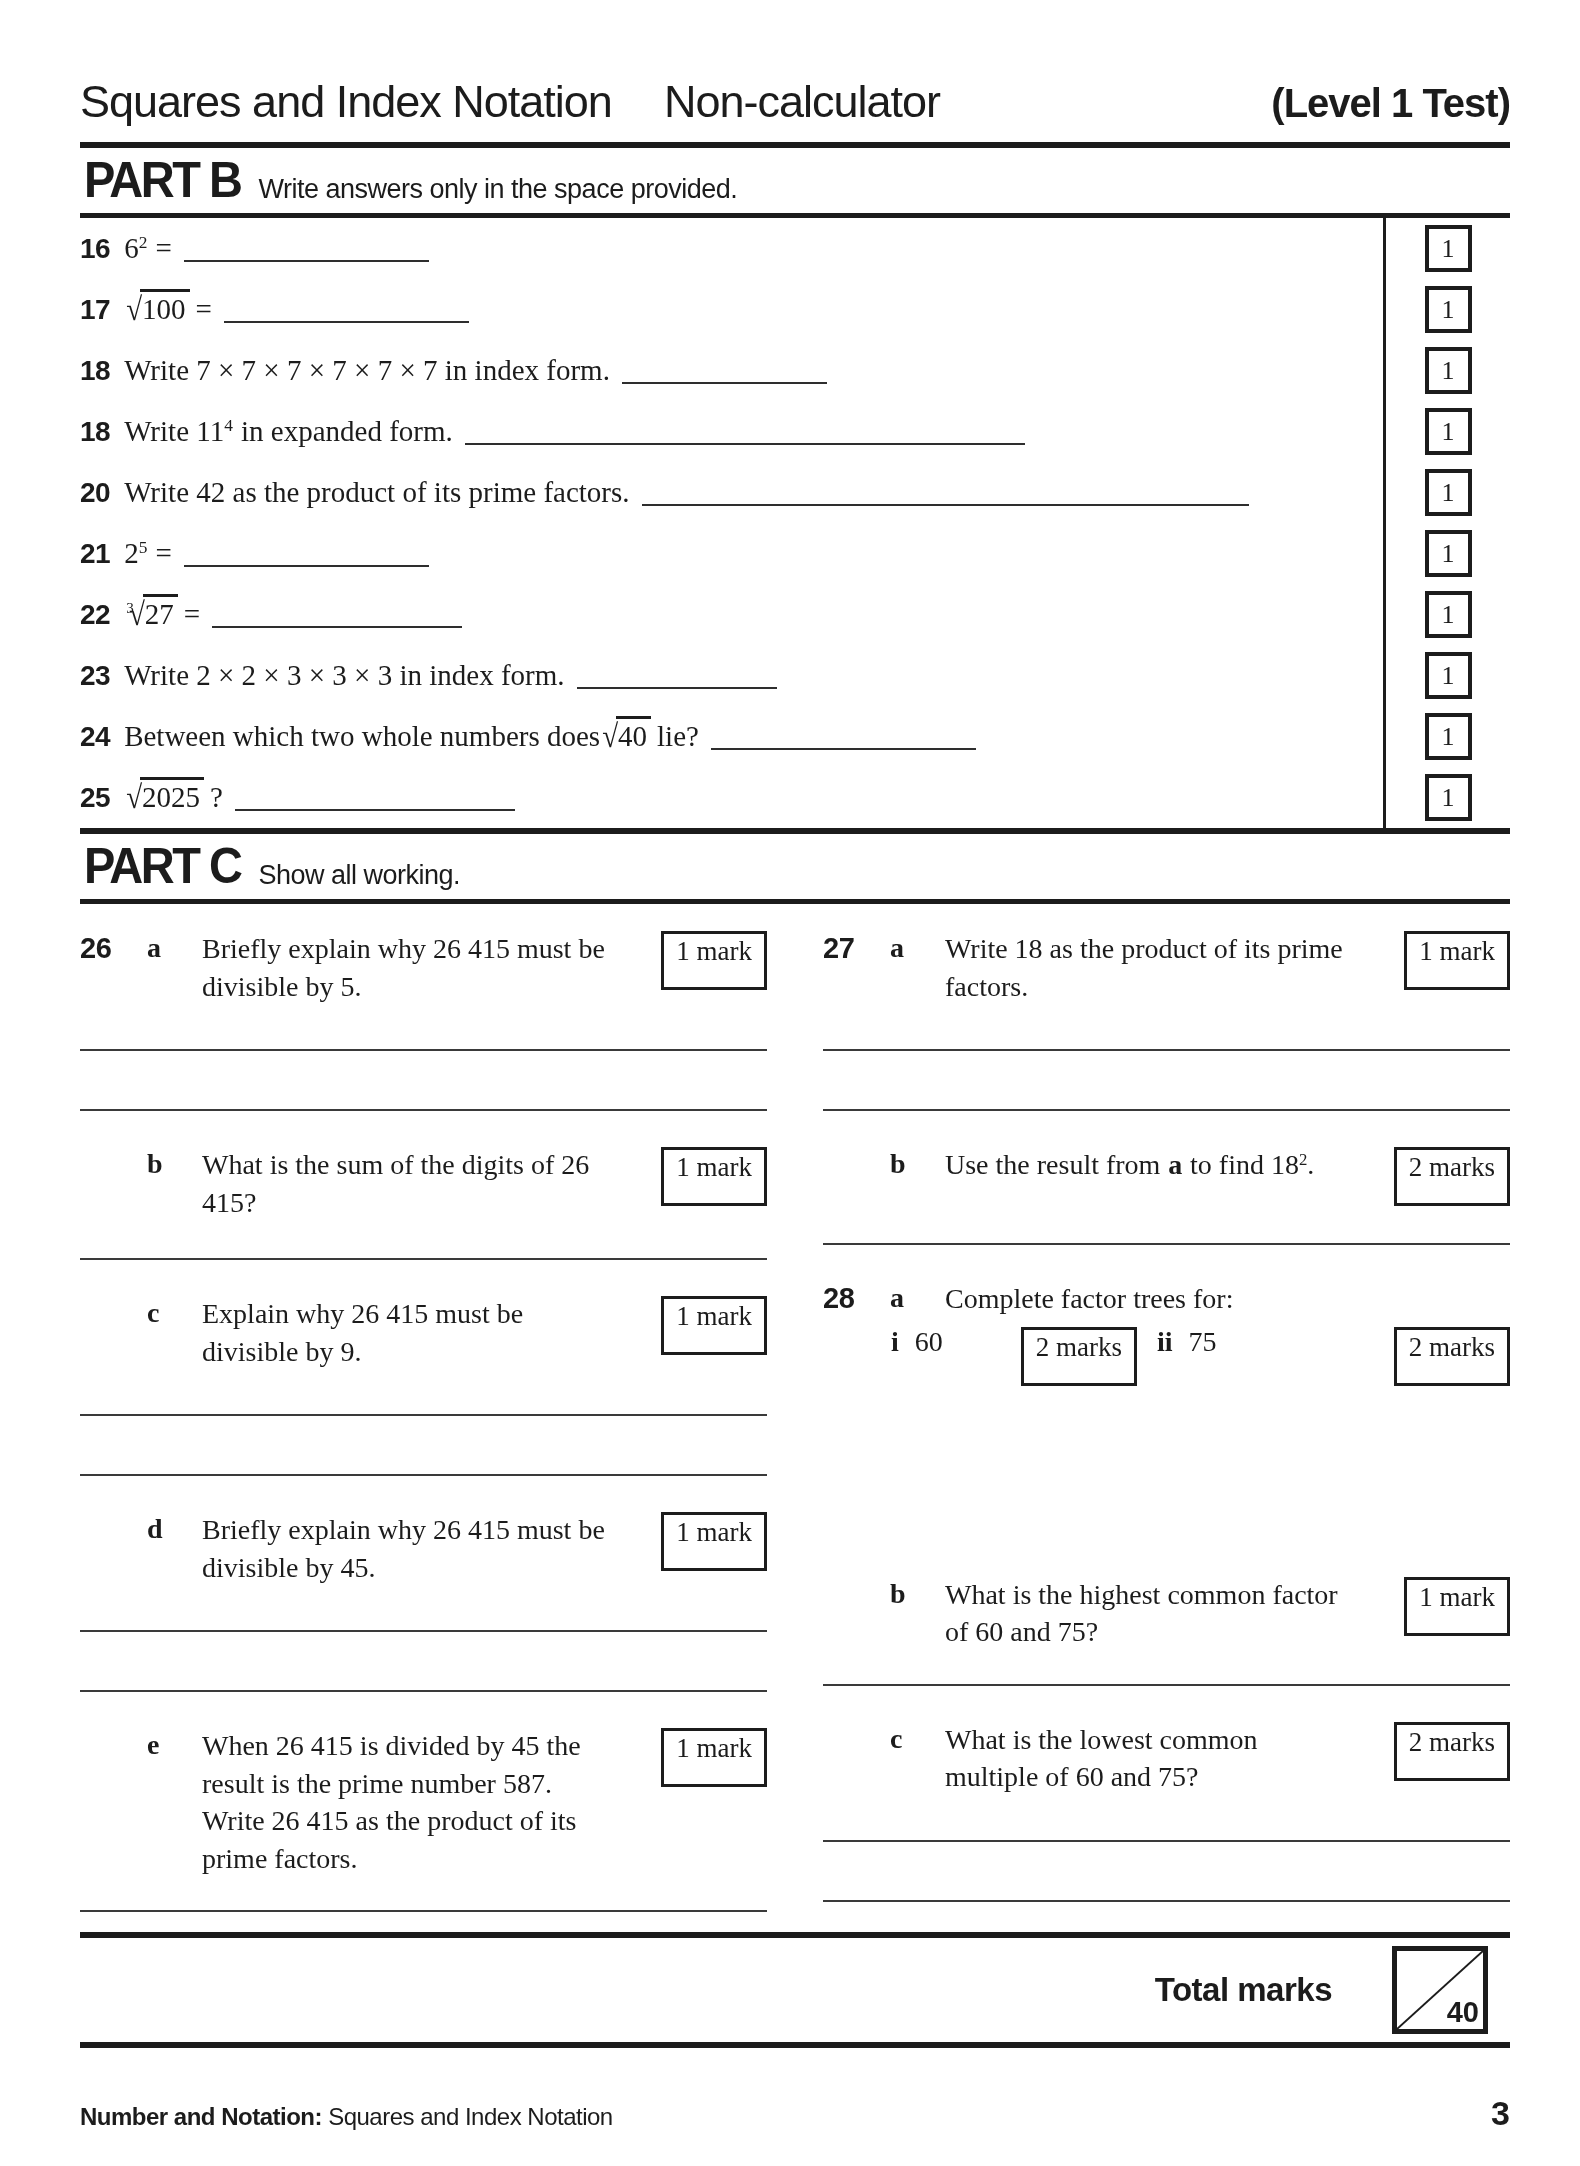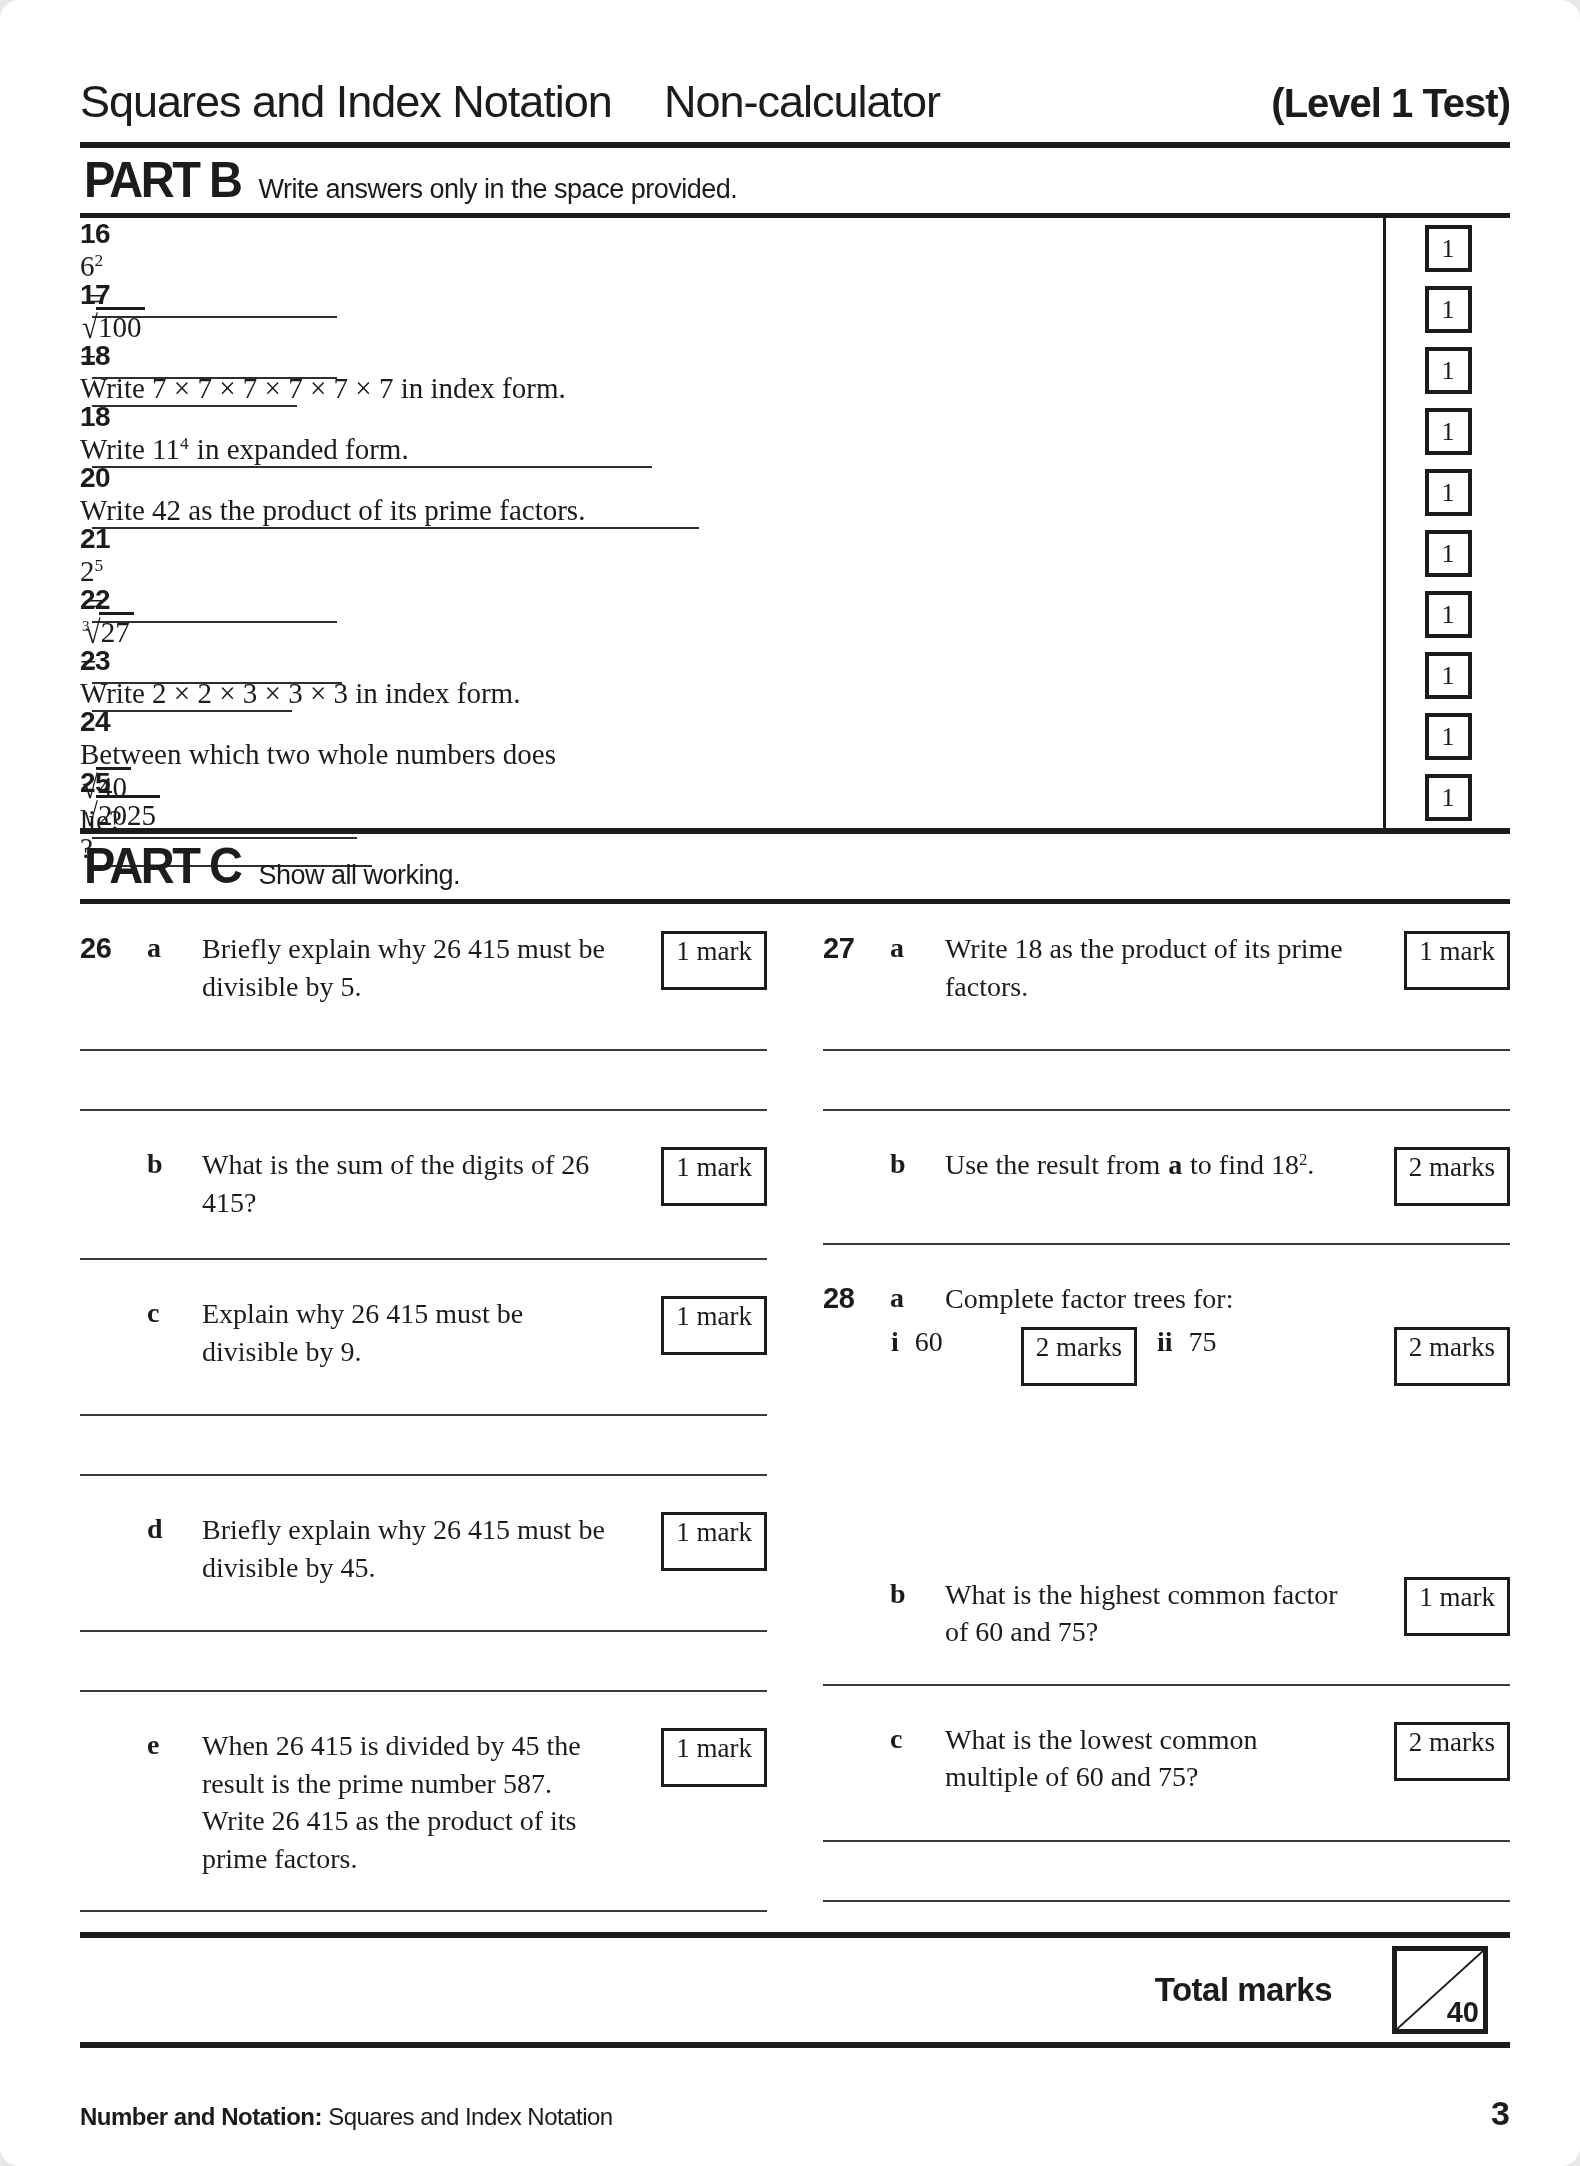--- a/index.html
+++ b/index.html
@@ -6,21 +6,20 @@
   html,body { background:#e8e8e8; }
   .page {
     position:relative;
     width:1580px; height:2166px;
     margin:0 auto;
     background:#ffffff;
     color:#1c1c1c;
     padding:0 70px 0 80px;
     overflow:hidden;
     font-family:"Liberation Serif", serif;
-    border-radius:19px;
   }
 
   
   .hdr { display:flex; align-items:baseline; padding-top:76px; }
   .hdr-title, .hdr-sub {
     font-family:"Liberation Sans", sans-serif;
     font-size:45px; font-weight:400; letter-spacing:-1px; color:#1c1c1c;
   }
   .hdr-sub { margin-left:52px; }
   .hdr-level {
@@ -42,21 +41,21 @@
   .part-instr {
     font-family:"Liberation Sans", sans-serif;
     font-size:27px; font-weight:400; letter-spacing:-0.5px;
     margin-left:18px;
   }
 
   
   .partb { display:flex; }
   .pb-left { flex:1; }
   .pb-right { width:127px; border-left:3px solid #1c1c1c; }
-  .pb-row { height:61px; display:flex; align-items:flex-start; font-size:29px;flex-direction:column; }
+  .pb-row { height:61px; display:flex; align-items:center; font-size:29px; }
   .pb-mrow { height:61px; display:flex; align-items:center; justify-content:center; }
   .qnum-b {
     font-family:"Liberation Sans", sans-serif;
     font-weight:700; font-size:28px; margin-right:14px; letter-spacing:-0.5px;
   }
   .markbox1 {
     width:47px; height:47px; border:4px solid #1c1c1c;
     display:flex; align-items:center; justify-content:center;
     font-size:26px; font-family:"Liberation Serif", serif;
   }

